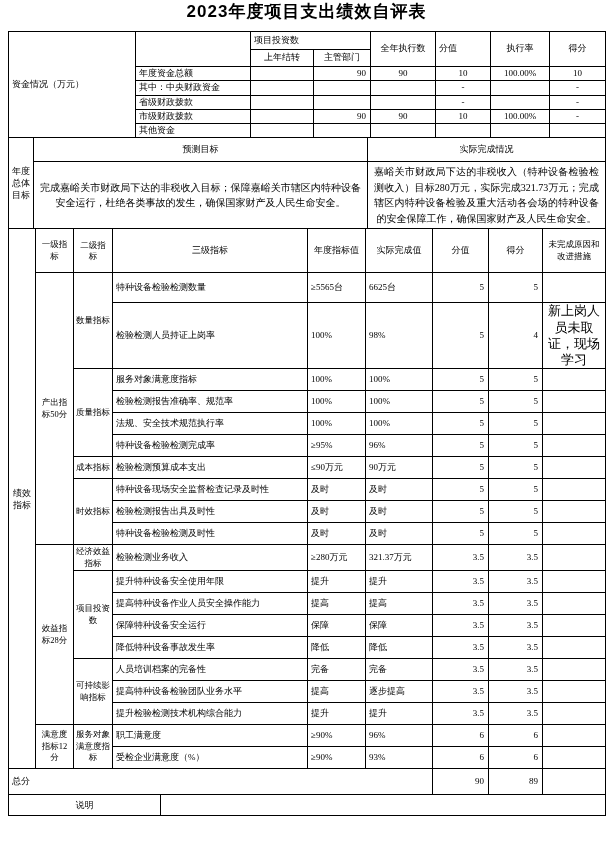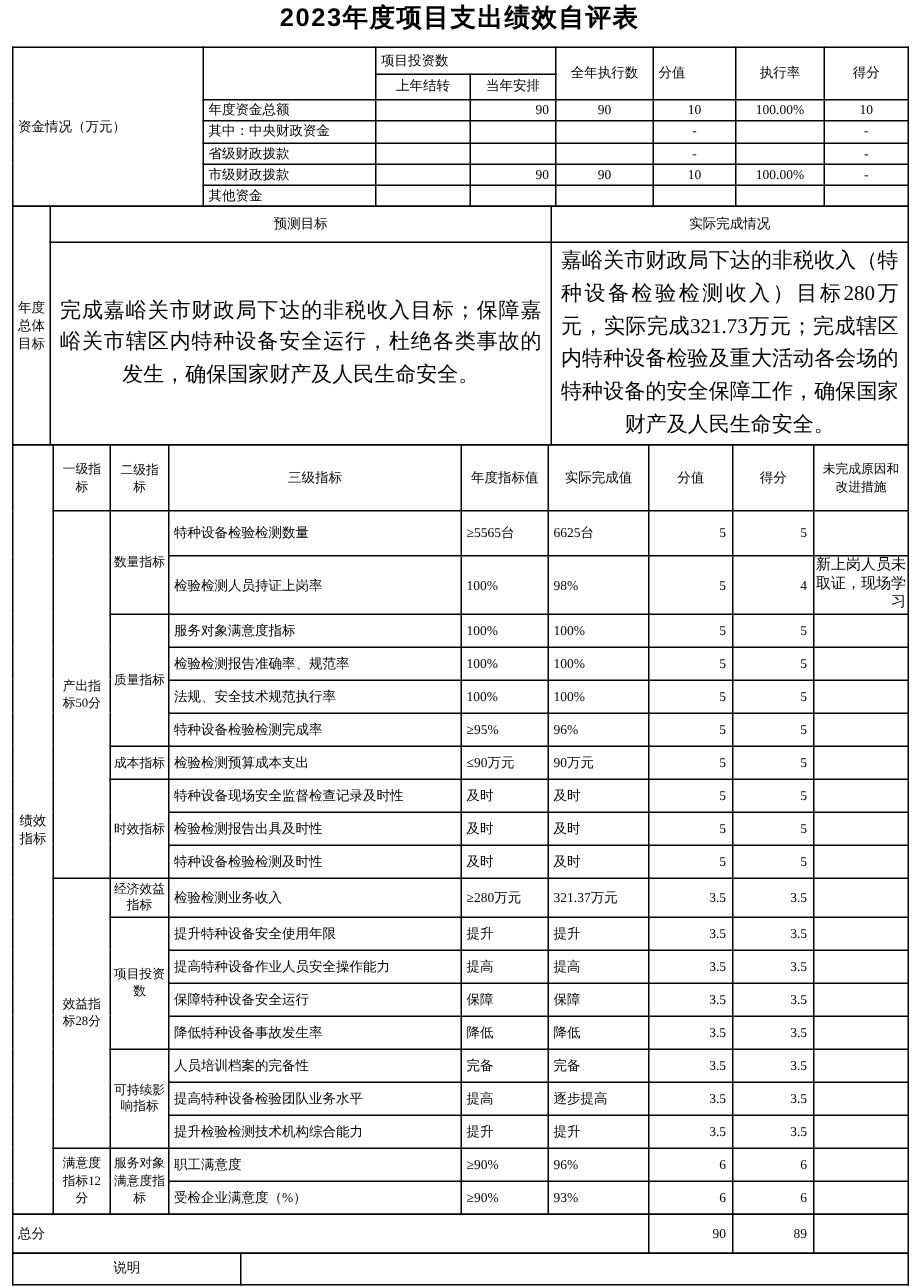--- a/index.html
+++ b/index.html
@@ -6,22 +6,22 @@
   body{width:613px;height:858px;color:#000;font-family:"Liberation Serif","DejaVu Serif",serif;position:relative;}
   .title{font-family:"Liberation Sans","DejaVu Sans",sans-serif;font-weight:bold;font-size:17px;text-align:center;height:32px;letter-spacing:1px;}
   table{border-collapse:collapse;table-layout:fixed;width:597px;margin-left:8px;margin-top:-1px;}
   table.first{margin-top:0;}
   td{border:1px solid #000;font-size:9px;padding:1px 3px;vertical-align:middle;line-height:1.25;word-break:break-all;overflow:hidden;}
   .l{text-align:left;}
   .c{text-align:center;}
   .r{text-align:right;padding-right:4px;}
   .vlabel{text-align:center;padding:1px 2px;line-height:1.35;}
   .sm{font-size:8.5px;}
-  .tiny{font-size:10px;line-height:1.25;padding:0 1px;text-align:right;}
-  .goal{font-size:14px;line-height:1.55;text-align:justify;text-align-last:center;padding:2px 6px;vertical-align:middle;}
+  .tiny{font-size:13px;line-height:1.25;padding:0 1px;text-align:center;}
+  .goal{font-size:10px;line-height:1.55;text-align:justify;text-align-last:center;padding:2px 6px;vertical-align:middle;}
   .r28{height:28px}.r30{height:30px}.r18{height:18px}.r17{height:17px}.r14{height:14px}
   .r24{height:24px}.r66{height:66px}.r44{height:44px}.r22{height:22px}.r26{height:26px}.r21{height:21px}
 </style>
 </head>
 <body>
 
 <div class="title">2023年度项目支出绩效自评表</div>
 
 <table class="first">
   <colgroup>
@@ -50,21 +50,21 @@
     <td class="l" rowspan="7">资金情况（万元）</td>
     <td rowspan="2"></td>
     <td class="l" colspan="2">项目投资数</td>
     <td class="c" rowspan="2">全年执行数</td>
     <td class="l" rowspan="2">分值</td>
     <td class="c" rowspan="2">执行率</td>
     <td class="c" rowspan="2">得分</td>
   </tr>
   <tr class="r17">
     <td class="c">上年结转</td>
-    <td class="c">当年安排</td>
+    <td class="c">主管部门</td>
   </tr>
   <tr class="r14">
     <td class="l">年度资金总额</td>
     <td class="r"></td>
     <td class="r">90</td>
     <td class="c">90</td>
     <td class="c">10</td>
     <td class="c">100.00%</td>
     <td class="c">10</td>
   </tr>

